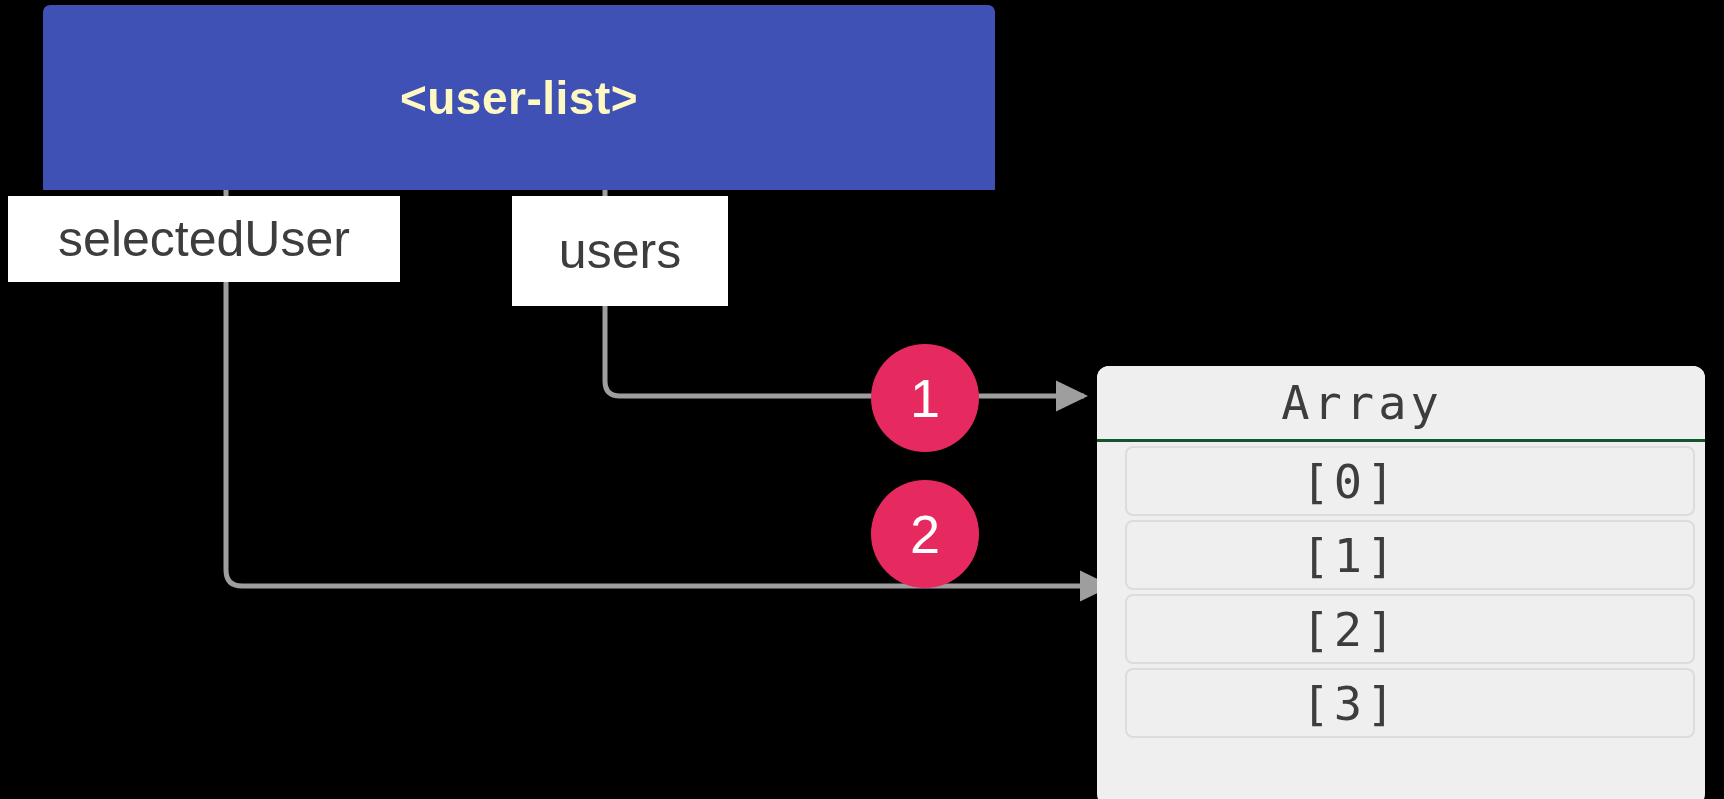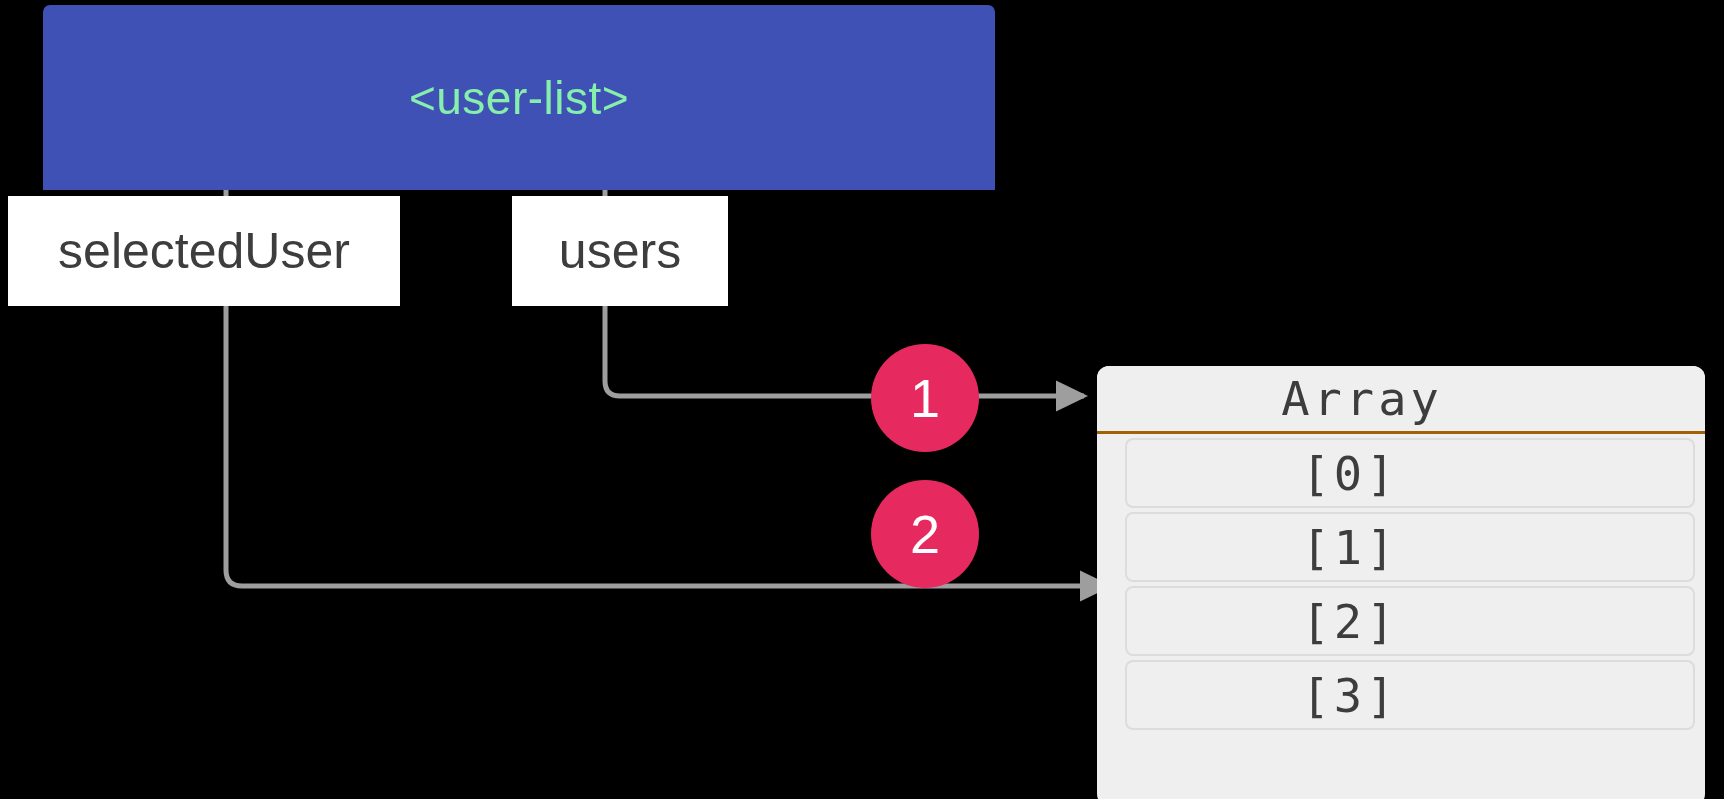--- a/index.html
+++ b/index.html
@@ -25,23 +25,23 @@
     top: 5px;
     width: 952px;
     height: 185px;
     background: #4051b5;
     border-radius: 7px 7px 0 0;
     display: flex;
     align-items: center;
     justify-content: center;
   }
   .component-title {
-    color: #86efac;
+    color: #fef9c3;
     font-size: 46px;
-    font-weight: normal;
+    font-weight: bold;
     letter-spacing: 0.5px;
     line-height: 1;
   }
 
   
   .prop-chip {
     position: absolute;
     background: #ffffff;
     display: flex;
     align-items: center;
@@ -51,21 +51,21 @@
   .prop-chip .prop-text {
     color: #3d3d3d;
     font-size: 50px;
     line-height: 1;
     white-space: nowrap;
   }
   #chip-selected-user {
     left: 8px;
     top: 196px;
     width: 392px;
-    height: 110px;
+    height: 86px;
   }
   #chip-users {
     left: 512px;
     top: 196px;
     width: 216px;
     height: 110px;
   }
 
   
   #connectors {
@@ -101,29 +101,29 @@
     top: 366px;
     width: 608px;
     height: 440px;
     background: #efefef;
     border-radius: 12px;
     box-sizing: border-box;
     padding: 0;
     overflow: hidden;
   }
   #array-title {
-    height: 68px;
+    height: 76px;
     display: flex;
     align-items: center;
     justify-content: center;
     font-family: "DejaVu Sans Mono", "Liberation Mono", monospace;
     font-size: 47px;
     color: #3d3d3d;
     background: #efefef;
-    border-bottom: 3px solid #a16207;
+    border-bottom: 3px solid #14532d;
     letter-spacing: 4px;
     box-sizing: border-box;
     padding-right: 78px;
   }
   #array-slots {
     padding: 0 10px 0 28px;
   }
   .array-slot {
     height: 70px;
     background: #efefef;

